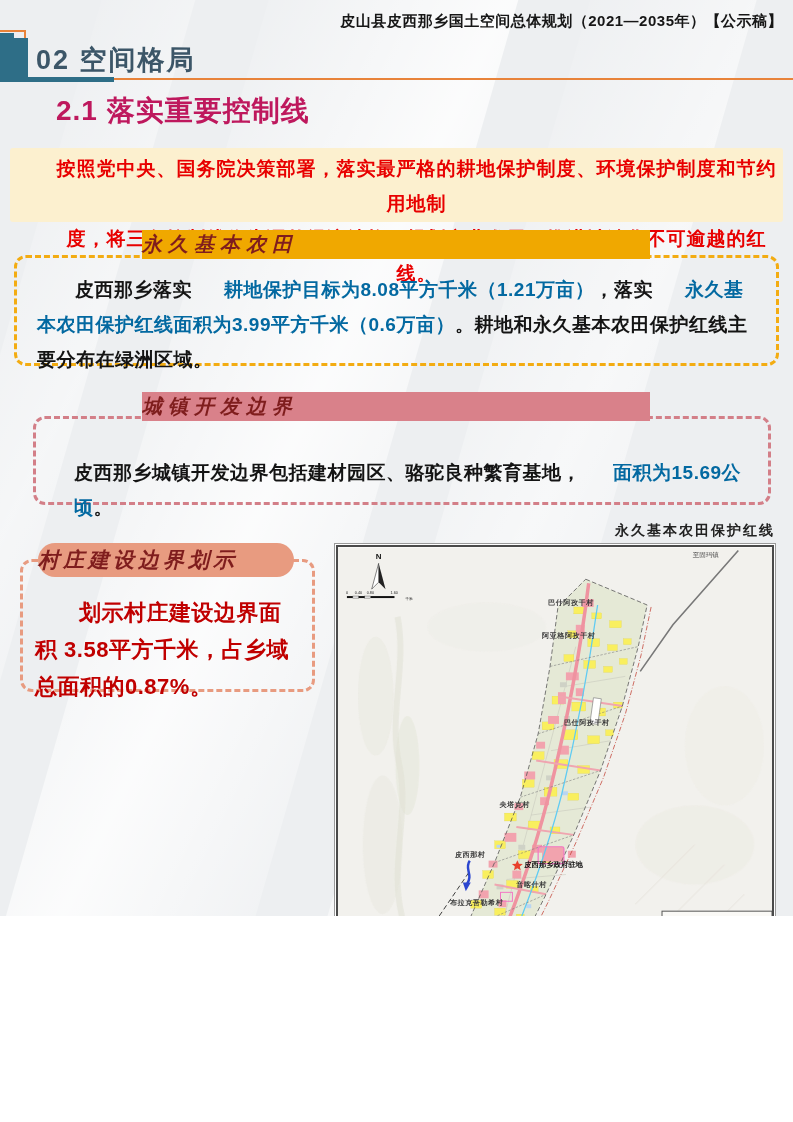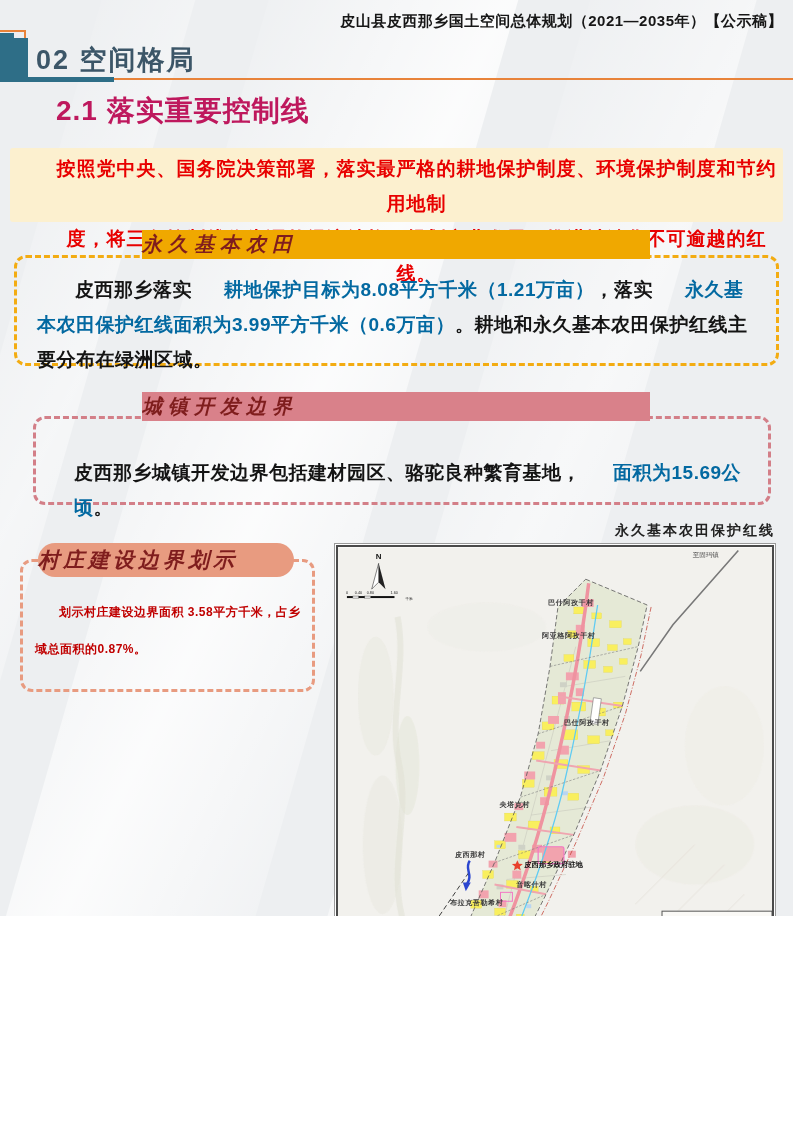--- a/index.html
+++ b/index.html
@@ -32,21 +32,21 @@
   .band-rose{left:142px;top:392px;width:508px;height:29px;line-height:29px;font-size:20px;background:#D9818A;}
   .band-salmon{left:38px;top:543px;width:256px;height:34px;line-height:34px;font-size:21px;background:#E89B80;letter-spacing:4px;border-radius:17px;}
 
   .dash-box{position:absolute;box-sizing:border-box;border-radius:12px;z-index:2;}
   .box-farm{left:14px;top:255px;width:765px;height:111px;border:3px dashed #F3AC12;padding:14px 20px 0 20px;}
   .box-urban{left:33px;top:416px;width:738px;height:89px;border:3px dashed #D37F88;padding:36px 20px 0 38px;}
   .box-village{left:20px;top:559px;width:295px;height:133px;border:3px dashed #E89B80;padding:32px 10px 0 12px;}
 
   .cardtext{margin:0;font-size:19px;font-weight:700;color:#141414;line-height:35px;letter-spacing:.5px;text-indent:2em;}
   .red{color:#0369a1;margin-left:32px;}
-  .village-text{margin:0;font-size:12px;font-weight:800;color:#C00000;line-height:37px;text-indent:2em;letter-spacing:.5px;}
+  .village-text{margin:0;font-size:22px;font-weight:800;color:#C00000;line-height:37px;text-indent:2em;letter-spacing:.5px;}
 
   .map-title{position:absolute;right:18px;top:522px;font-size:14px;font-weight:700;color:#222;letter-spacing:2px;}
   .map-frame{position:absolute;left:336px;top:545px;width:438px;height:552px;background:#fff;border:2px solid #4a4a4a;
              box-shadow:0 0 0 1px #fff,0 0 0 2px #9a9a9a;box-sizing:border-box;}
   .map-frame svg{display:block;width:100%;height:100%;}
 
   .bottom-bar{position:absolute;left:0;top:1102px;width:793px;height:6px;background:#1D4668;}
   .bottom-line{position:absolute;left:0;top:1111px;width:793px;height:1px;background:#b5b8bb;}
 
   text{font-family:"Liberation Sans","DejaVu Sans",sans-serif;}

